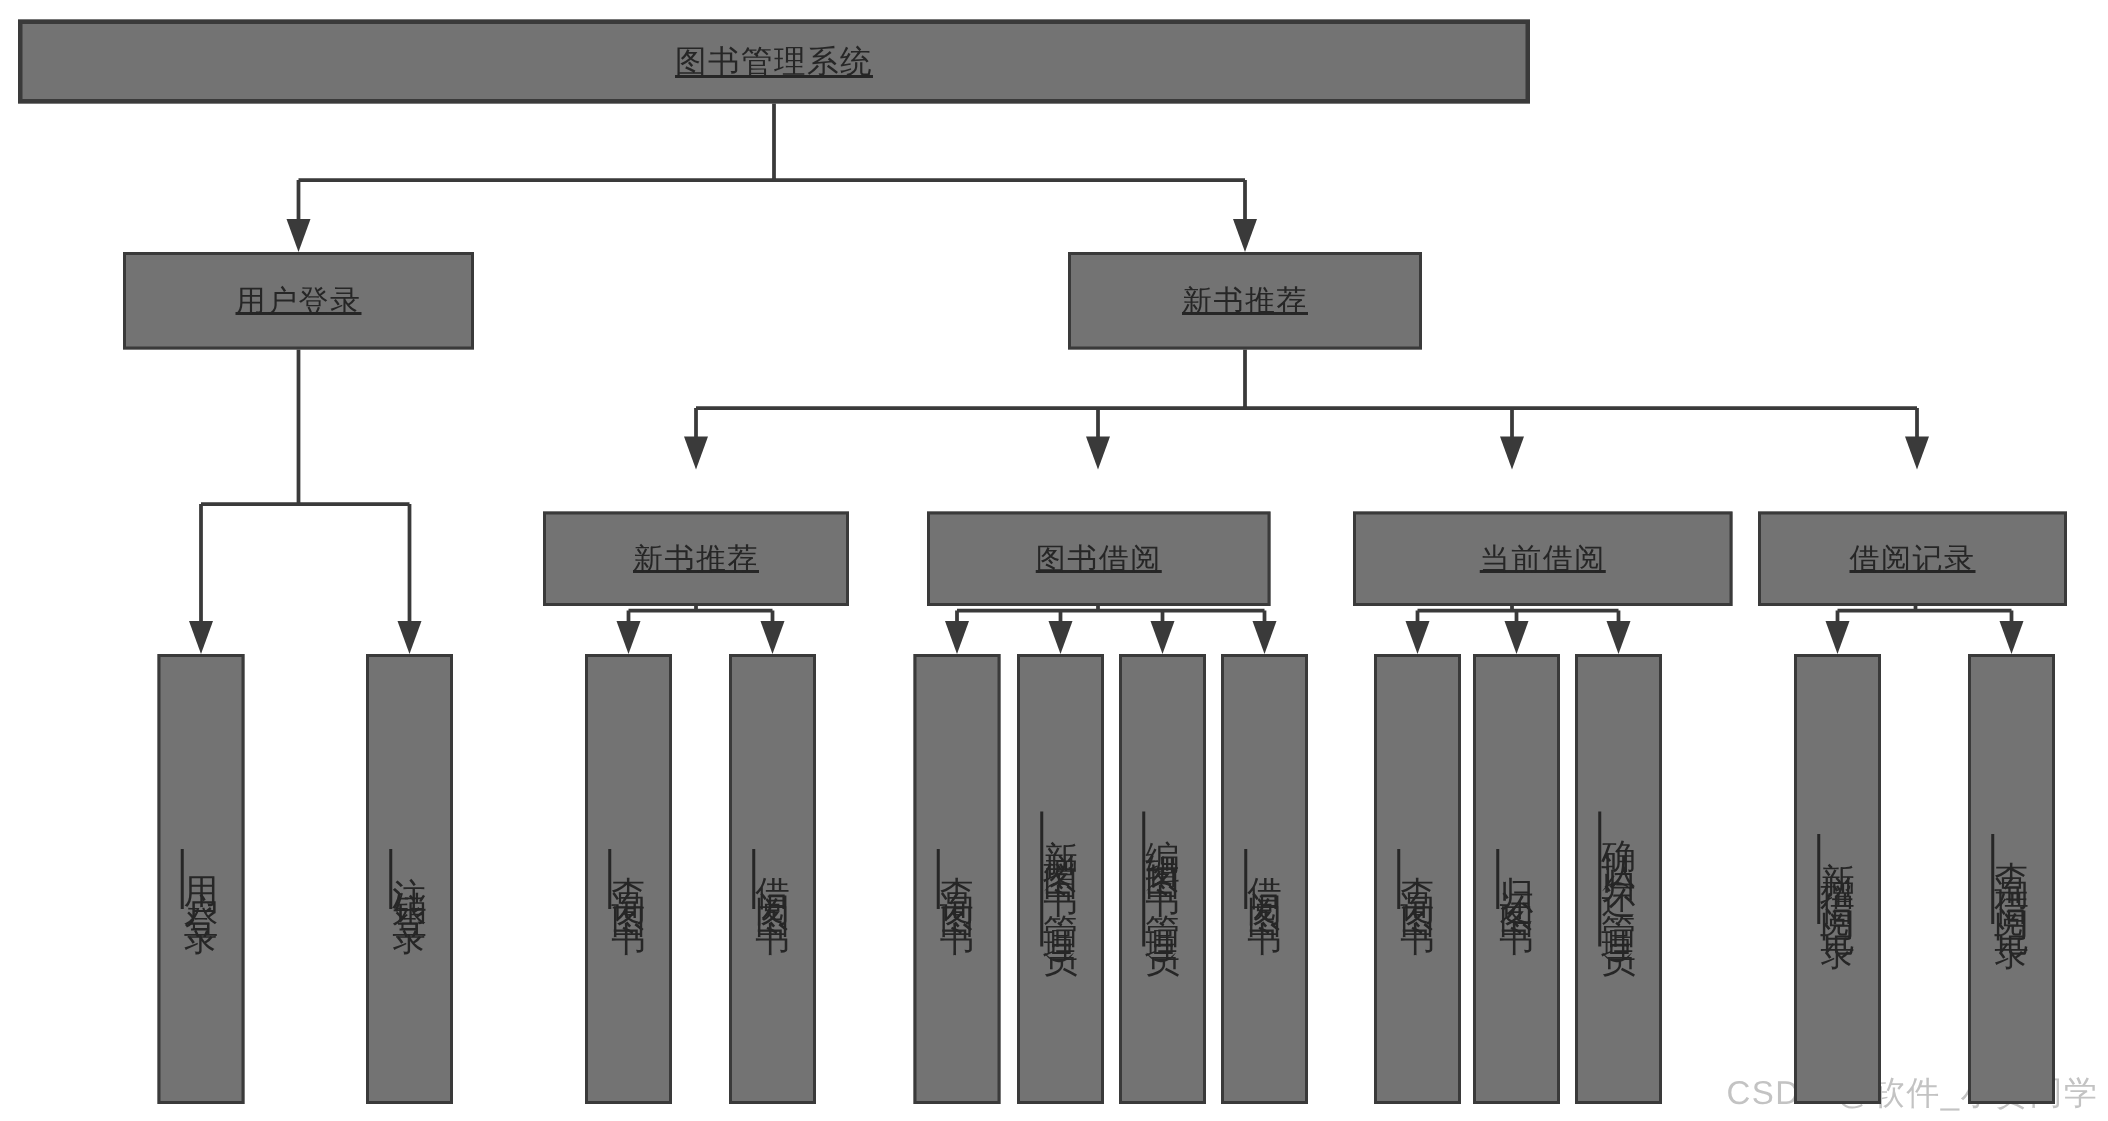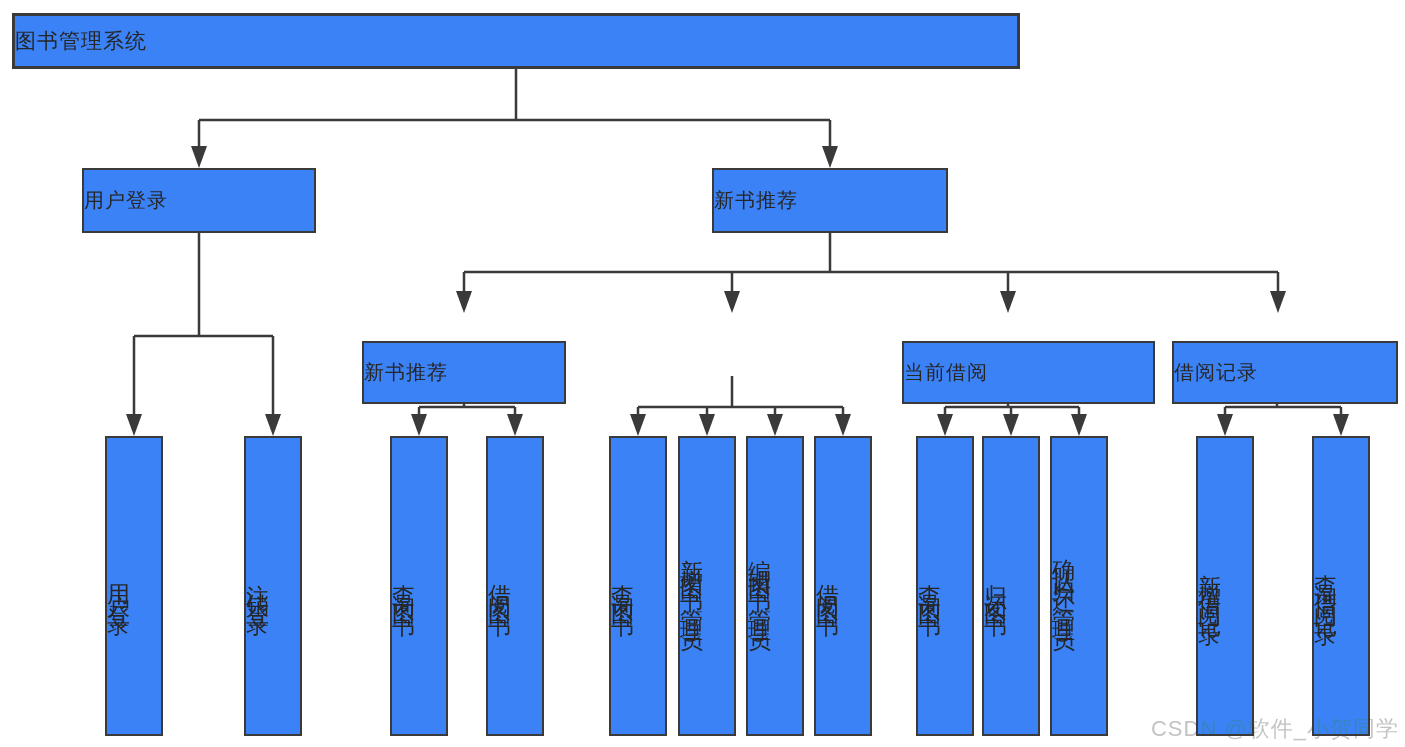--- a/index.html
+++ b/index.html
@@ -20,25 +20,27 @@
     left: 0;
     top: 0;
     width: 1405px;
     height: 747px;
     z-index: 1;
   }
   .node {
     position: absolute;
     box-sizing: border-box;
     border: 2.5px solid #3a3a3a;
-    background: #3b82f6;
+    background: #737373;
     display: flex;
     align-items: center;
+    justify-content: center;
     color: #262626;
     z-index: 2;
+    text-decoration: underline;
   }
   .node.root {
     left: 12px; top: 13px; width: 1008px; height: 56px;
     border-width: 3px;
     font-size: 21px;
   }
   .node.lvl2 {
     top: 168px; height: 65px;
     font-size: 20px;
   }
@@ -124,24 +126,27 @@
   <div class="node lvl2" style="left:82px; width:234px;">
     <span class="hlabel">用户登录</span>
   </div>
   <div class="node lvl2" style="left:712px; width:236px;">
     <span class="hlabel">新书推荐</span>
   </div>
 
   <div class="node lvl3" style="left:362px; width:204px;">
     <span class="hlabel">新书推荐</span>
   </div>
+  <div class="node lvl3" style="left:618px; width:229px;">
+    <span class="hlabel">图书借阅</span>
+  </div>
   <div class="node lvl3" style="left:902px; width:253px;">
     <span class="hlabel">当前借阅</span>
   </div>
-  <div class="node lvl3" style="left:1172px; width:226px;">
+  <div class="node lvl3" style="left:1172px; width:206px;">
     <span class="hlabel">借阅记录</span>
   </div>
 
   <div class="node leaf" style="left:105px;">
     <span class="vtext">用户登录</span>
   </div>
   <div class="node leaf" style="left:244px;">
     <span class="vtext">注销登录</span>
   </div>
 

